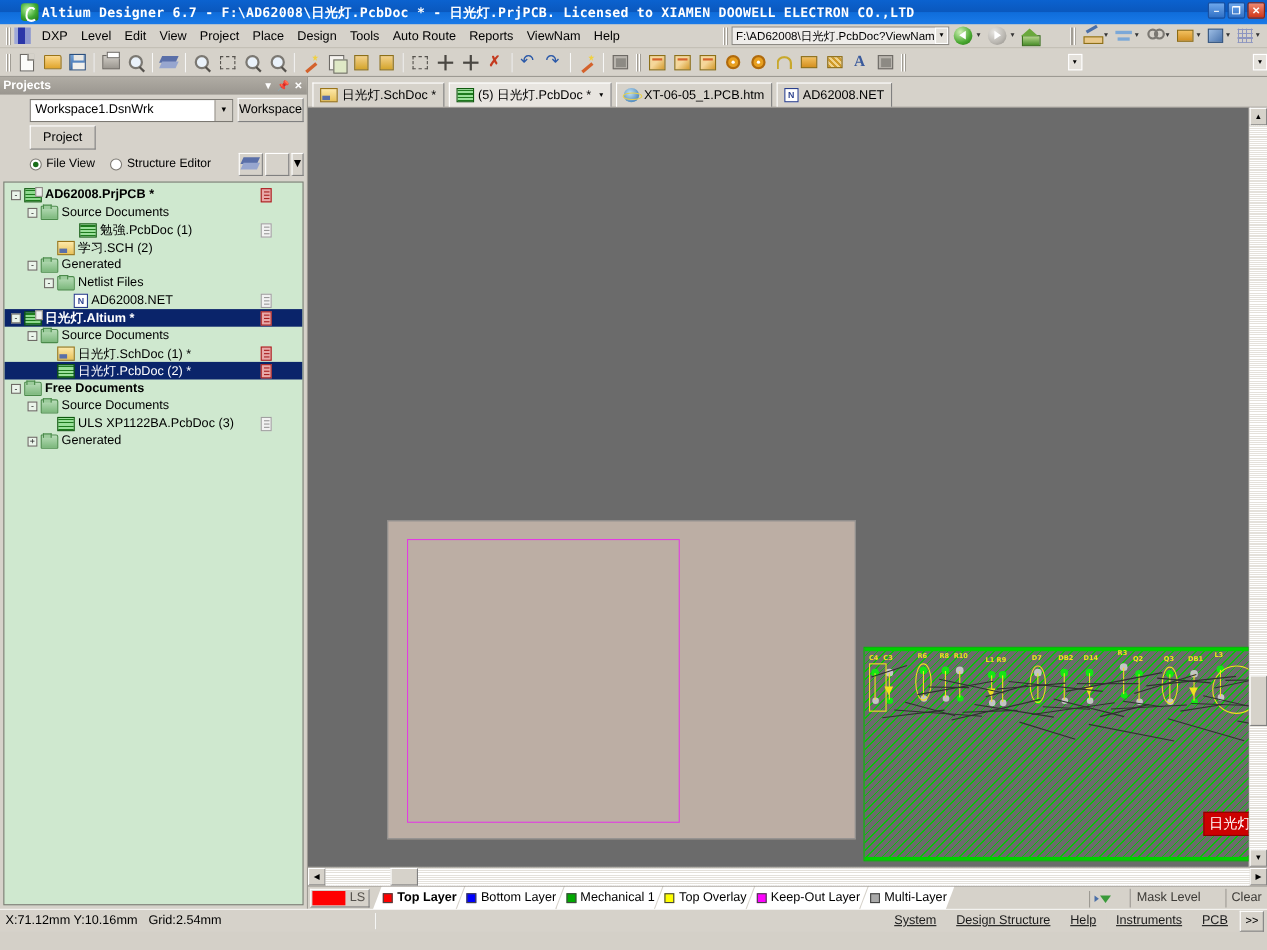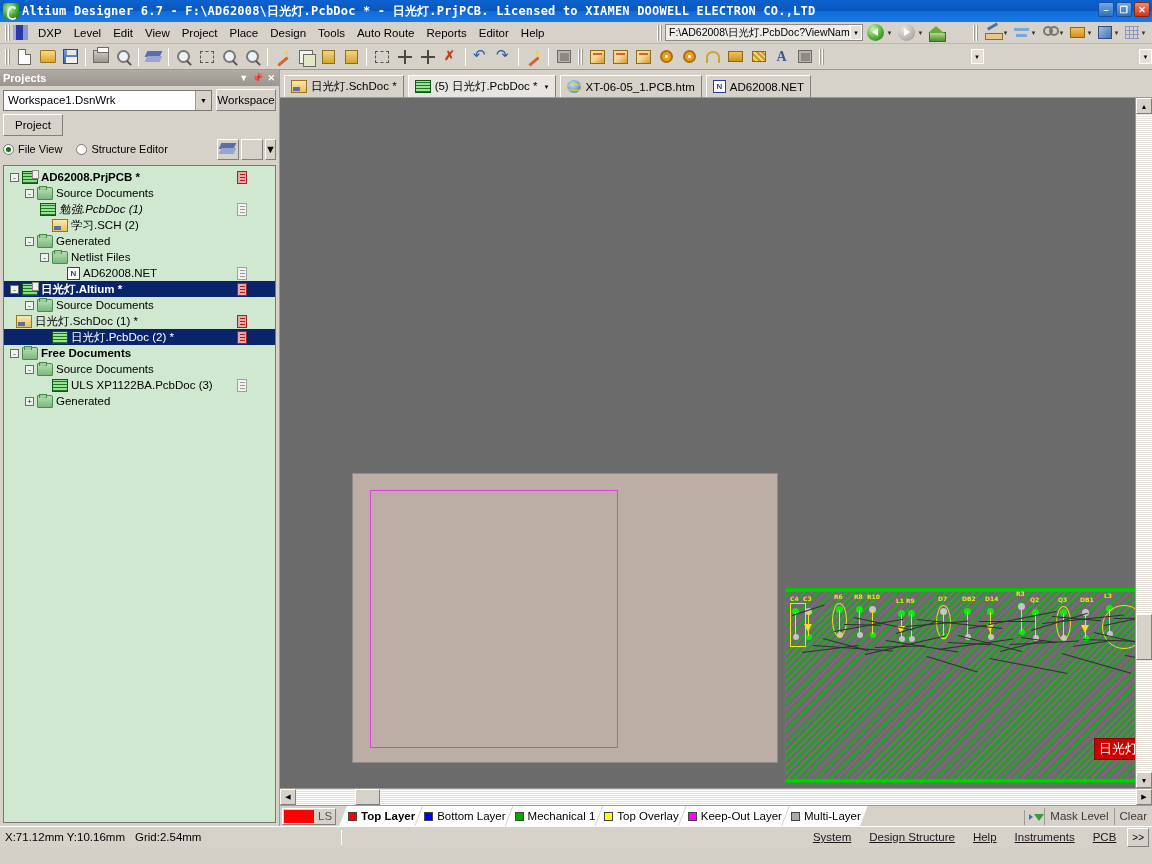--- a/index.html
+++ b/index.html
@@ -15,21 +15,21 @@
 
   
   .titlebar{
     height:22px; width:100%;
     background:linear-gradient(180deg,#0b62cf 0%,#0a58be 48%,#0f6ddb 52%,#1a7ae8 100%);
     display:flex; align-items:center;
     color:#fff;
     font-family:"DejaVu Sans Mono", monospace;
     font-size:12px; font-weight:bold;
     letter-spacing:0.2px;
-    padding-left:2px;
+    padding-left:18px;
     position:relative;
   }
   .app-logo{
     width:16px;height:16px;margin:0 3px 0 1px;
     background:radial-gradient(circle at 40% 35%,#bdf5a0 0%,#3ea832 55%,#1d6d14 100%);
     border-radius:3px;
     position:relative; flex:none;
   }
   .app-logo:after{
     content:""; position:absolute; left:4px; top:3px;
@@ -211,21 +211,21 @@
     height:16px;
     background:linear-gradient(180deg,#b0aca4,#9a968f);
     display:flex;align-items:center;
     color:#fff; font-weight:bold; font-size:11px;
     padding-left:3px;
     position:relative;
   }
   .panel-title .ttl-btns{ margin-left:auto; display:flex; align-items:center; gap:4px; padding-right:4px;}
   .panel-title .tb-ic{ font-size:9px; color:#fff; }
   .panel-body{ padding:3px; display:flex; flex-direction:column; gap:3px; }
-  .row{ display:flex; gap:4px; align-items:center; }
+  .row{ display:flex; gap:4px; align-items:center;margin-left:24px; }
   .combo{
     flex:1; height:21px; background:#fff;
     border:1px solid #7b7872;
     display:flex; align-items:center;
     padding-left:4px; font-size:11.5px;
   }
   .combo .carat{
     margin-left:auto; width:16px;height:19px;
     background:#d6d2ca;border-left:1px solid #9d9a93;
     display:flex;align-items:center;justify-content:center;font-size:7px;
@@ -469,21 +469,21 @@
     height:21px; padding:0 7px 0 9px;
     background:#fff;
     position:relative;
     white-space:nowrap;
     clip-path:polygon(8px 0,100% 0,calc(100% - 8px) 100%,0 100%);
     margin-left:-7px;
   }
   .ltab:first-child{ margin-left:0; }
   .ltab.active{ font-weight:bold; background:#fff; }
   .lsw{ width:9px;height:9px;flex:none;border:1px solid #444; }
-  .lb-right{ margin-left:auto; display:flex; align-items:flex-end; gap:0; flex:none; }
+  .lb-right{ margin-left:auto; display:flex; align-items:flex-end; gap:17px; flex:none; }
   .lb-btn{
     height:17px;padding:0 5px;
     display:flex;align-items:center;
     border-left:1px solid #9d9a93;
     color:#3b3935;
   }
   .mask-ico{
     width:20px;height:15px; display:flex;align-items:center;gap:1px;
     border-left:1px solid #9d9a93; padding-left:3px;
   }
@@ -535,21 +535,21 @@
   <div class="menu-item">DXP</div>
   <div class="menu-item">Level</div>
   <div class="menu-item">Edit</div>
   <div class="menu-item">View</div>
   <div class="menu-item">Project</div>
   <div class="menu-item">Place</div>
   <div class="menu-item">Design</div>
   <div class="menu-item">Tools</div>
   <div class="menu-item">Auto Route</div>
   <div class="menu-item">Reports</div>
-  <div class="menu-item">Editor</div>
+  <div class="menu-item">ViewNam</div>
   <div class="menu-item">Help</div>
 
   <div class="mb-right">
     <div class="grip"></div>
     <div class="addr-box">
       <span>F:\AD62008\日光灯.PcbDoc?ViewNam</span>
       <span class="addr-arrow">▼</span>
     </div>
     <div class="nav-circ"></div>
     <div class="tiny-arrow">▼</div>
@@ -730,21 +730,21 @@
           <span class="expander">-</span>
           <span class="ic ic-prj"></span>
           <span class="bold">AD62008.PrjPCB *</span>
           <span class="docflag red"></span>
         </div>
         <div class="tnode" style="padding-left: 21px;">
           <span class="expander">-</span>
           <span class="ic ic-folder"></span>
           <span>Source Documents</span>
         </div>
-        <div class="tnode" style="padding-left: 24px; font-style: italic;">
+        <div class="tnode" style="padding-left: 56px;">
           <span class="expander blank"></span>
           <span class="ic ic-pcb"></span>
           <span>勉強.PcbDoc (1)</span>
           <span class="docflag grey"></span>
         </div>
         <div class="tnode" style="padding-left: 36px;">
           <span class="expander blank"></span>
           <span class="ic ic-sch"></span>
           <span>学习.SCH (2)</span>
         </div>
@@ -768,21 +768,21 @@
           <span class="expander">-</span>
           <span class="ic ic-prj"></span>
           <span class="bold">日光灯.Altium *</span>
           <span class="docflag red"></span>
         </div>
         <div class="tnode" style="padding-left: 21px;">
           <span class="expander">-</span>
           <span class="ic ic-folder"></span>
           <span>Source Documents</span>
         </div>
-        <div class="tnode" style=" text-align: right;">
+        <div class="tnode" style="padding-left: 36px; text-align: right;">
           <span class="expander blank"></span>
           <span class="ic ic-sch"></span>
           <span>日光灯.SchDoc (1) *</span>
           <span class="docflag red"></span>
         </div>
         <div class="tnode sel" style="padding-left: 36px;">
           <span class="expander blank"></span>
           <span class="ic ic-pcb"></span>
           <span>日光灯.PcbDoc (2) *</span>
           <span class="docflag red"></span>

